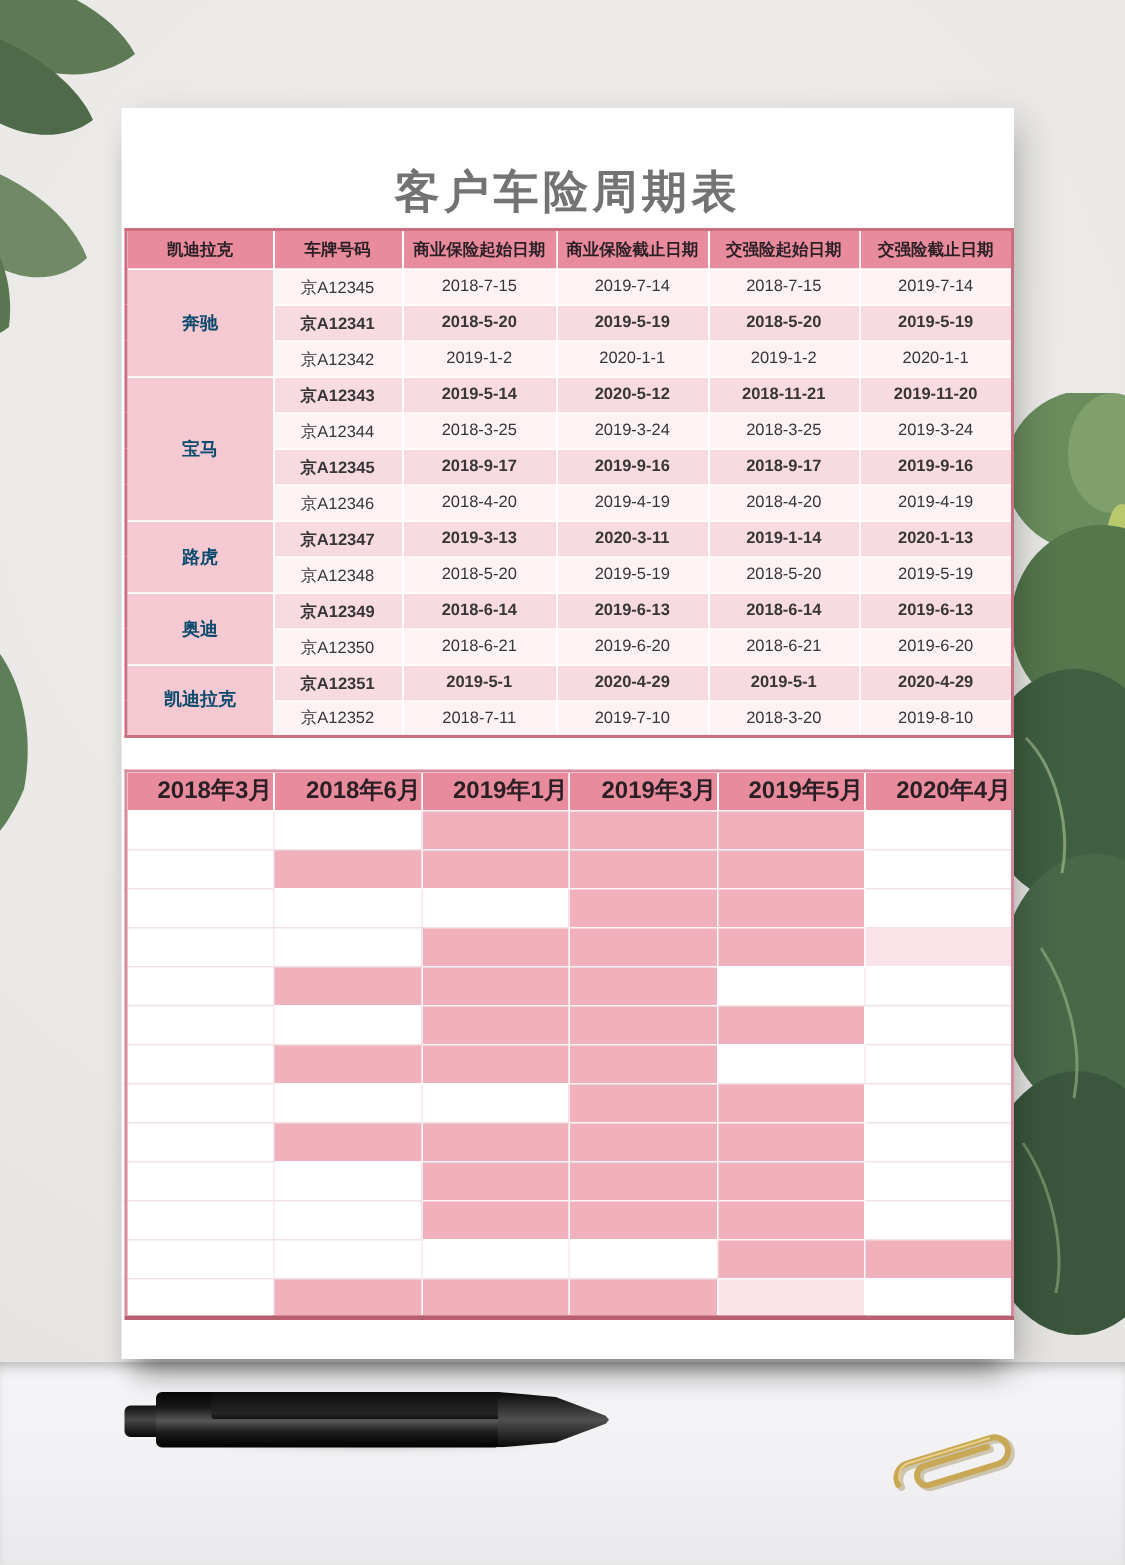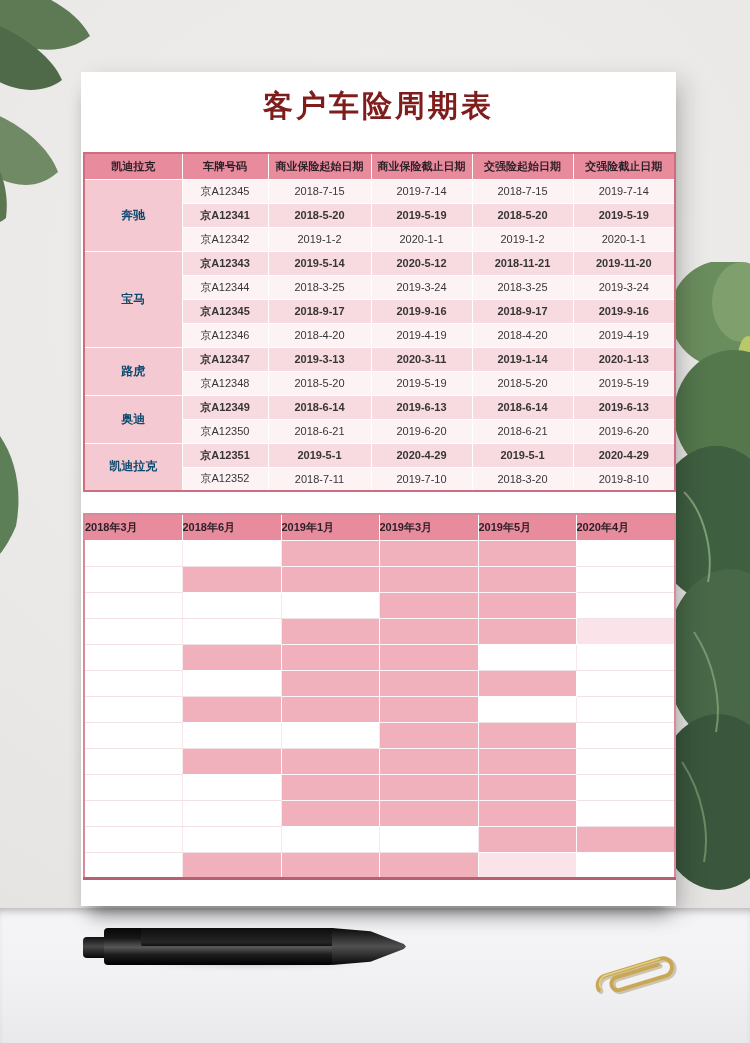--- a/index.html
+++ b/index.html
@@ -20,22 +20,22 @@
   .plant-left-top { left:-8px; top:-10px; }
   .plant-left-mid { left:-6px; top:422px; }
   .plant-right { left:664px; top:262px; }
   
   .paper {
     position:absolute; left:81px; top:72px; width:595px; height:834px;
     background:#ffffff;
     box-shadow: 10px 6px 22px rgba(0,0,0,0.14), 0 16px 18px -8px rgba(0,0,0,0.38);
   }
   .doc-title {
-    padding-top:14px; text-align:center; font-size:30px; font-weight:700;
-    letter-spacing:3px; color:#7f1d1d;
+    padding-top:36px; text-align:center; font-size:30px; font-weight:700;
+    letter-spacing:3px; color:#737373;
   }
   
   table { border-collapse:collapse; table-layout:fixed; }
   .main-table {
     position:absolute; left:2px; top:80px; width:591px;
     border:2px solid #cc6d80;
   }
   .main-table th {
     height:26px; background:#e88b9d; color:#2b1f26; font-size:11px; font-weight:700;
     text-align:center; vertical-align:middle;
@@ -54,22 +54,22 @@
   .main-table td.brand {
     background:#f5c9d2 !important; font-weight:700; font-size:12px; color:#0c4a6e;
   }
   
   .gantt-table {
     position:absolute; left:2px; top:441px; width:591px;
     border-left:2px solid #d8899a; border-right:2px solid #d8899a;
     border-bottom:3px solid #b95f72; border-top:2px solid #d8899a;
   }
   .gantt-table th {
-    height:26px; background:#e88b9d; color:#2b1f26; font-size:11px; font-weight:700;
-    text-align:left; vertical-align:middle;
+    height:26px; background:#e88b9d; color:#2b1f26; font-size:16px; font-weight:700;
+    text-align:right; vertical-align:middle;
     border-right:1px solid rgba(255,255,255,0.9);
     border-bottom:1px solid rgba(255,255,255,0.9);
     white-space:nowrap; overflow:hidden;
   }
   .gantt-table td {
     height:26px; background:#ffffff;
     border-right:1px solid rgba(255,255,255,0.95);
     border-bottom:1px solid #f2e2e6;
   }
   .gantt-table td.empty { border-right:1px solid #f6e8eb; }

